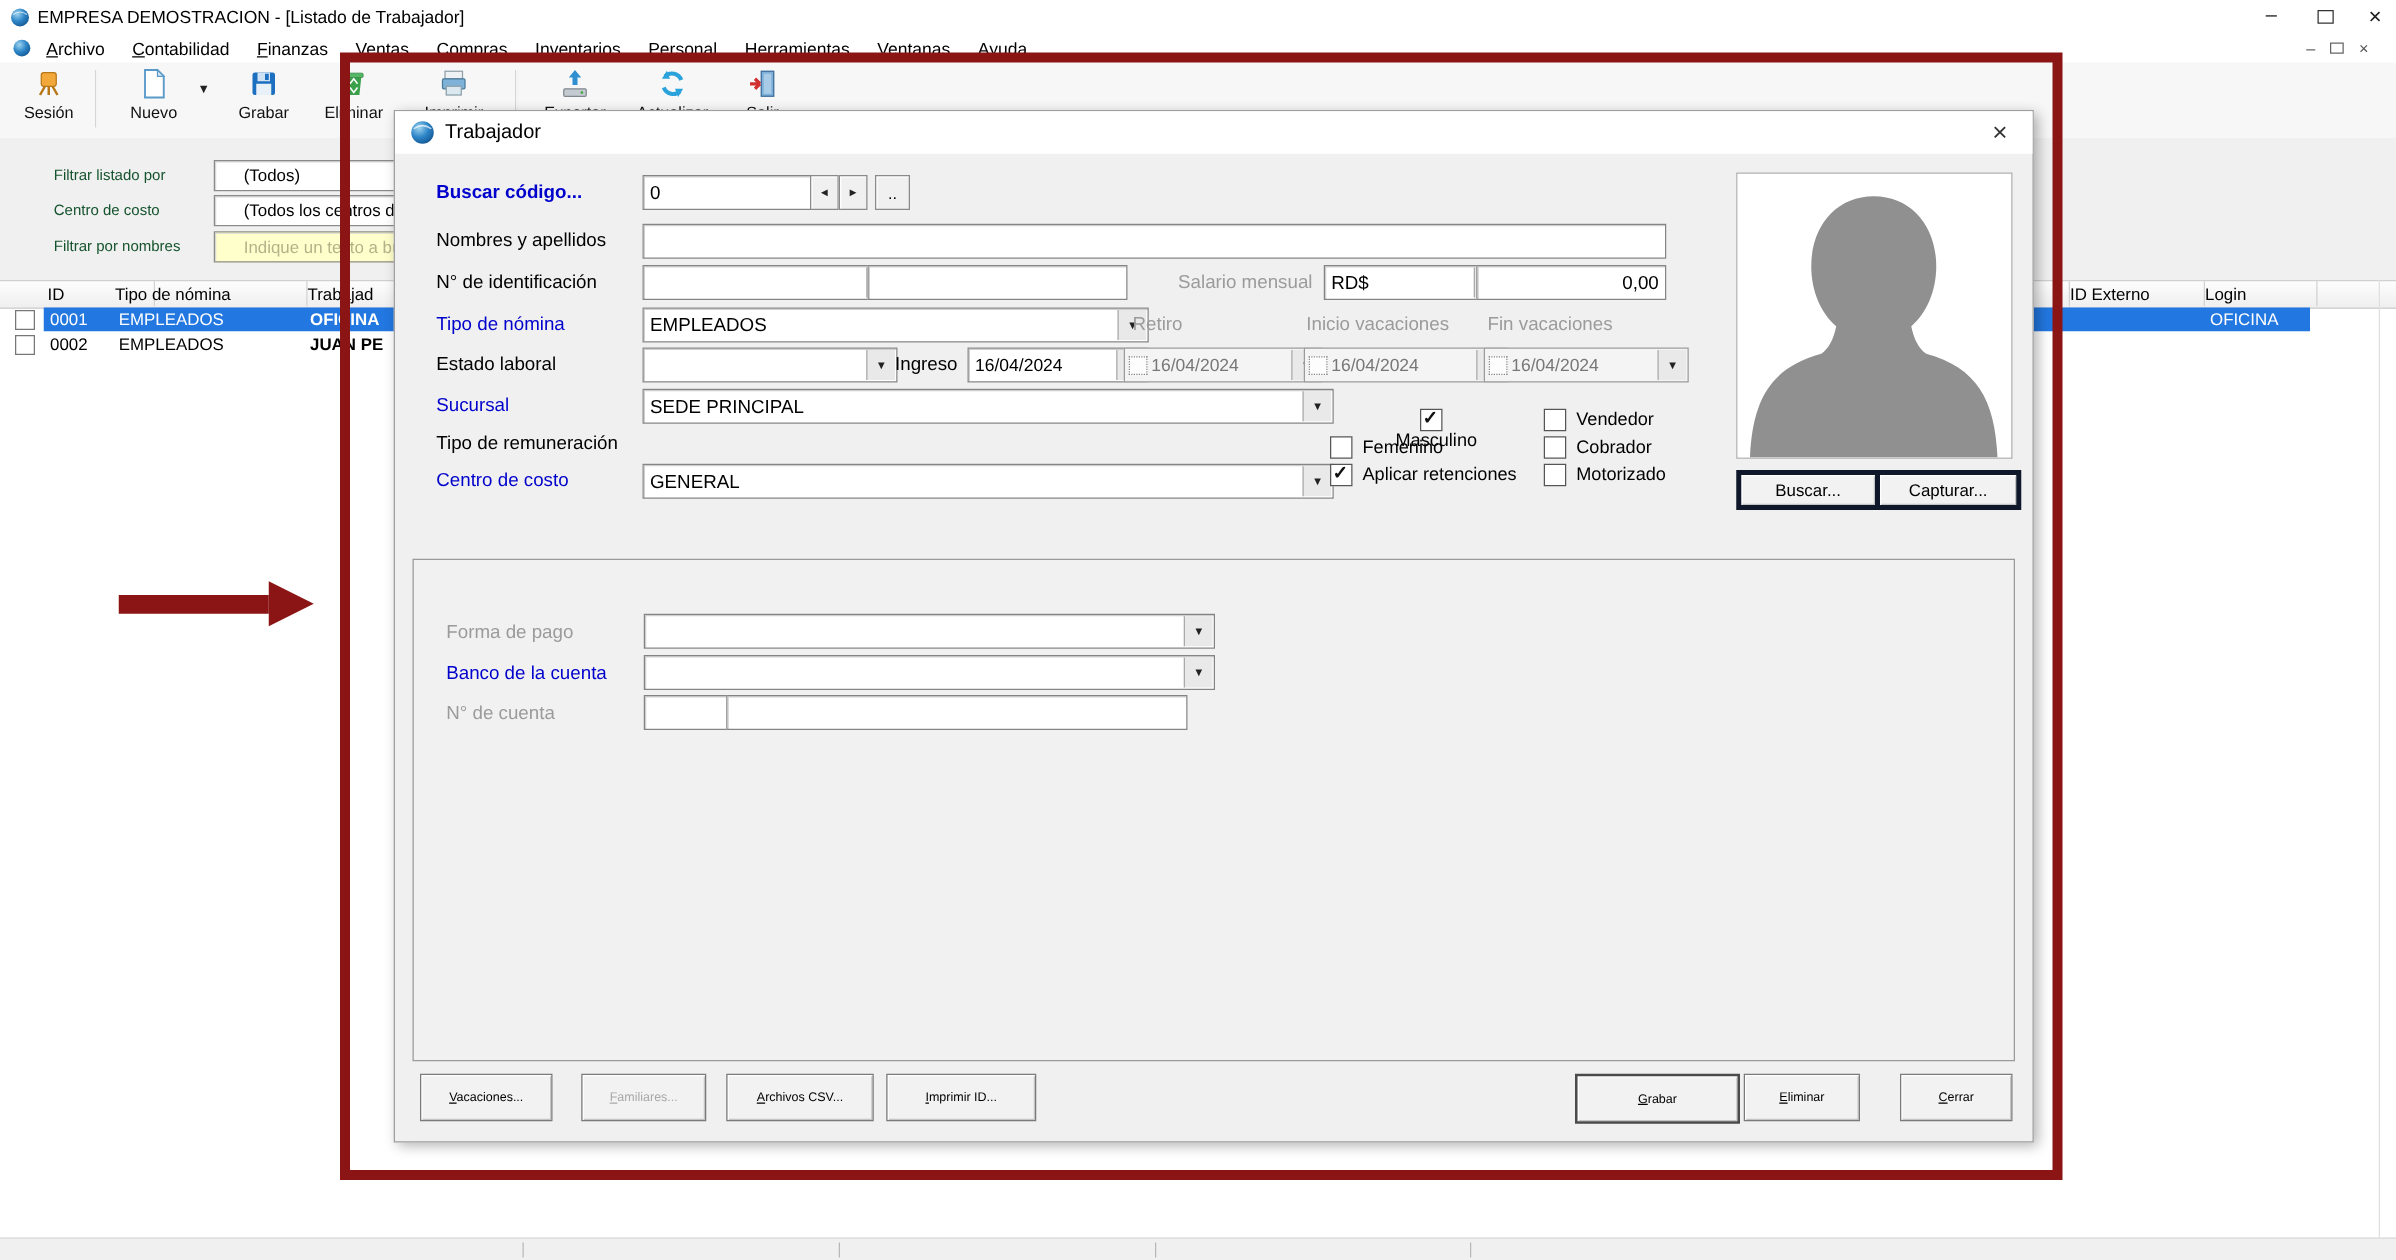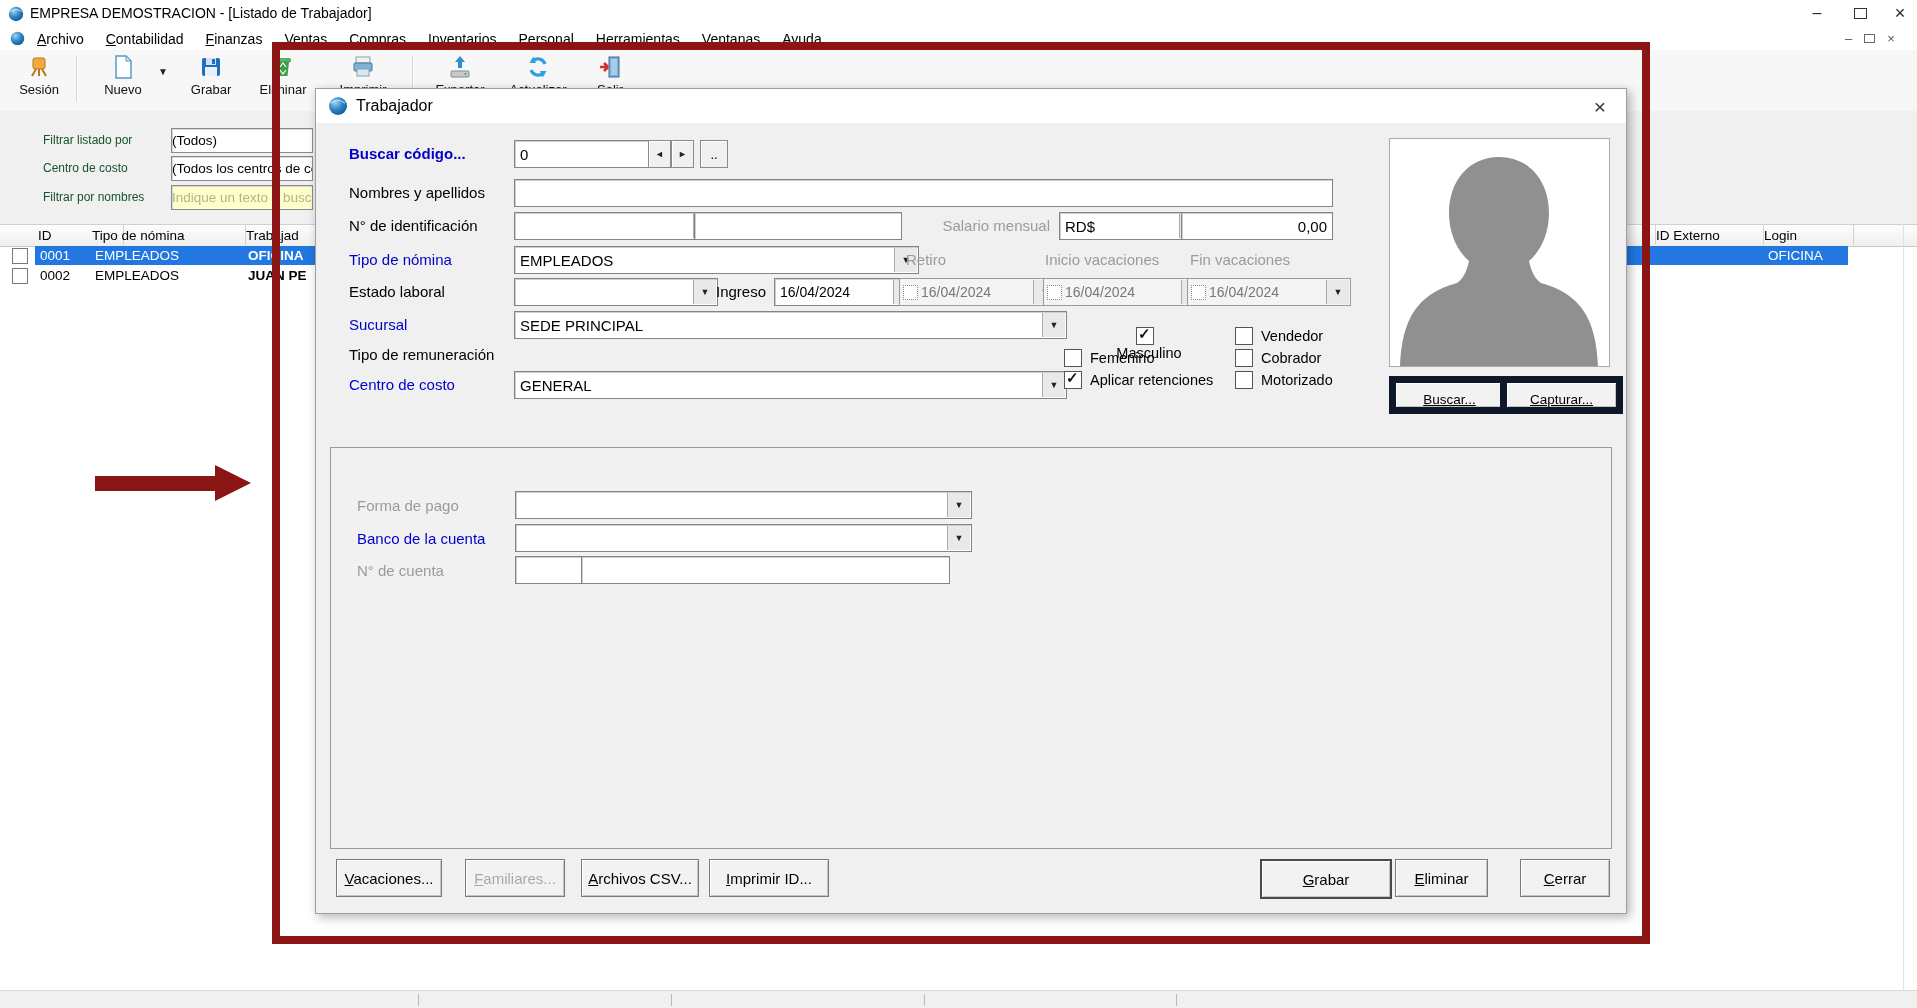--- a/index.html
+++ b/index.html
@@ -13,21 +13,21 @@
   .menubar{left:0;top:28px;width:1917px;height:22px;background:#fff;display:flex;align-items:center;font-size:14px;}
   .mitem{padding:0 11px;display:inline-block;}
   .accel::first-letter{text-decoration:underline;}
   .toolbar{left:0;top:50px;width:1917px;height:61px;background:#f7f7f7;border-bottom:1px solid #d9d9d9;}
   .tbtn{position:absolute;top:4px;height:52px;display:flex;flex-direction:column;align-items:center;justify-content:flex-start;font-size:13px;color:#111;}
   .tbtn svg{width:26px;height:26px;margin-bottom:2px;}
   .tsep{position:absolute;top:6px;width:1px;height:46px;background:#d5d5d5;border-right:1px solid #fff;}
   .filterpanel{left:0;top:111px;width:1917px;height:113px;background:#f0f0f0;}
   .flabel{font-size:12px;color:#14532d;}
   .ffield{background:#fff;border:1px solid #8a8a8a;box-shadow:inset 1px 1px 0 #d8d8d8;font-size:13.5px;
-          display:flex;align-items:center;padding:0 0;overflow:hidden;}
+          display:flex;align-items:center;padding:0 23px;overflow:hidden;}
   .yellow{background:#ffffcc;}
   .ph{color:#b3b38a;}
   
   .thead{left:0;top:224px;width:1917px;height:21px;background:linear-gradient(#fdfdfd,#efefef);
          border-top:1px solid #d0d0d0;border-bottom:1px solid #c8c8c8;font-size:13.5px;}
   .hcell{position:absolute;top:0;height:20px;display:flex;align-items:center;padding-left:6px;border-right:1px solid #d2d2d2;}
   .trow{position:absolute;height:19px;font-size:13.5px;display:block;}
   .trow.selected .strip{position:absolute;left:35px;top:0;width:1813px;height:19px;background:#2277e0;}
   .cellt{position:absolute;top:0;height:19px;line-height:19px;}
   .rowcb{position:absolute;left:12px;top:2px;width:14px;height:14px;background:#fff;border:1px solid #777;}
@@ -53,29 +53,29 @@
         display:flex;align-items:center;justify-content:center;font-size:9px;color:#222;}
   .smallbtn{position:absolute;height:26px;background:#f0f0f0;border:1px solid #8a8a8a;box-shadow:inset 1px 1px 0 #fff;
         display:flex;align-items:center;justify-content:center;font-size:13px;}
   .datefld{position:absolute;height:26px;background:#f4f4f4;border:1px solid #9a9a9a;display:flex;align-items:center;
         padding:0 24px 0 3px;font-size:14px;color:#777;}
   .cbd{width:13px;height:13px;border:1px dotted #888;background:#fdfdfd;margin-right:3px;flex:none;}
   .cbrow{position:absolute;display:flex;align-items:center;font-size:14.5px;height:18px;}
   .cb{width:16px;height:16px;background:#fff;border:1px solid #555;margin-right:8px;position:relative;flex:none;}
   .cb.checked::after{content:"✓";position:absolute;left:1px;top:-3px;font-size:15px;font-weight:bold;color:#111;}
   .photo{position:absolute;left:1073px;top:49px;width:219px;height:227px;background:#fff;border:1px solid #aaa;}
-  .pbtn{position:absolute;height:24px;background:#f2f2f2;border:7px solid #0f172a;box-shadow:inset 1px 1px 0 #fff,inset -1px -1px 0 #c4c4c4;
-        display:flex;align-items:flex-end;justify-content:center;font-size:13.5px;text-decoration:underline;}
+  .pbtn{position:absolute;height:24px;background:#f2f2f2;border:4px solid #0f172a;box-shadow:inset 1px 1px 0 #fff,inset -1px -1px 0 #c4c4c4;
+        display:flex;align-items:center;justify-content:center;font-size:13.5px;}
   .tabs{position:absolute;left:15px;top:329px;width:1280px;height:30px;display:flex;}
   .tab{position:relative;width:20%;height:27px;margin-top:3px;border:1px solid #9a9a9a;border-bottom:none;background:#eaeaea;
        display:flex;align-items:center;padding-left:10px;box-sizing:border-box;font-size:14.5px;border-radius:2px 2px 0 0;}
   .tab.active{height:30px;margin-top:0;font-weight:bold;background:#f1f1f1;z-index:3;}
   .tabpanel{position:absolute;left:14px;top:358px;width:1280px;height:400px;background:#f1f1f1;border:1px solid #9a9a9a;}
   .btn{position:absolute;height:36px;background:#f2f2f2;border:1px solid #7a7a7a;box-shadow:inset 1px 1px 0 #fff,inset -1px -1px 0 #c4c4c4;
-       display:flex;align-items:center;justify-content:center;font-size:15px;text-align:center;}
+       display:flex;align-items:center;justify-content:center;font-size:10px;text-align:center;}
   .btn span{display:block;}
   .btn.default{border:2px solid #4a4a4a;}
   .btn.disabled{color:#a9a9a9;}
   
   .anno{pointer-events:none;z-index:50;}
   .statusbar{left:0;top:990px;width:1917px;height:18px;background:#f0f0f0;border-top:1px solid #d9d9d9;}
   .ssep{position:absolute;top:3px;width:1px;height:12px;background:#b8b8b8;}
   .maxbox{width:11px;height:9px;border:1.5px solid #333;}
   .mdibox{width:9px;height:7px;border:1px solid #666;}
 </style>

